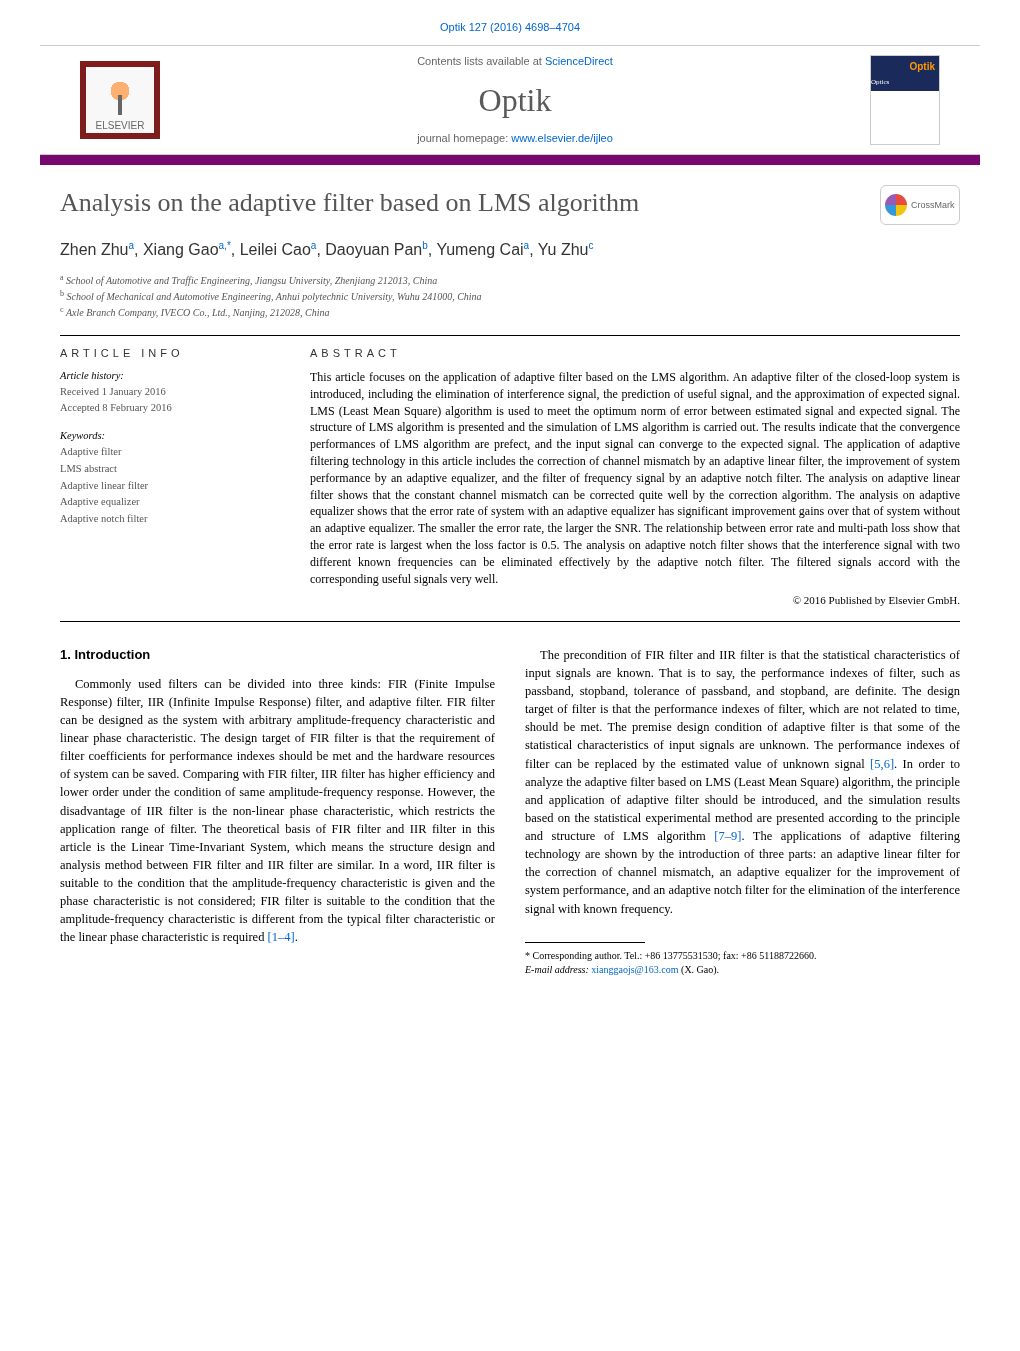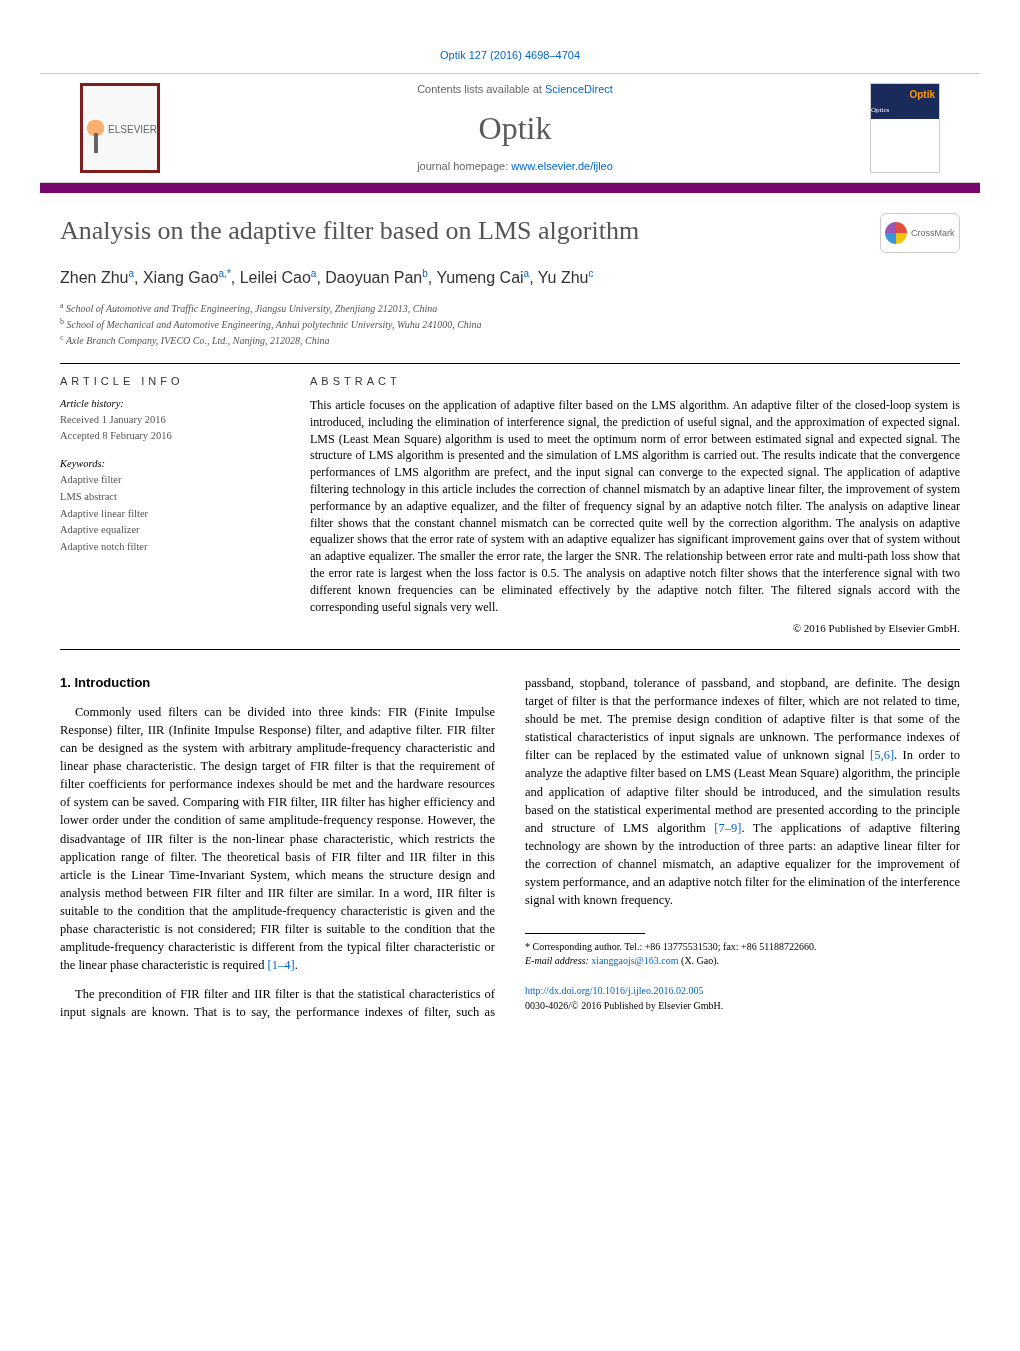--- a/index.html
+++ b/index.html
@@ -5,36 +5,36 @@
   * { margin: 0; padding: 0; box-sizing: border-box; }
   body {
     font-family: Georgia, 'Times New Roman', serif;
     background: #fff;
     width: 1020px;
     margin: 0 auto;
     color: #000;
     font-size: 13px;
     line-height: 1.4;
   }
-  .top-link { text-align: center; color: #0066cc; font-size: 11px; padding: 20px 0 10px; font-family: Arial, sans-serif; margin-top: 28px; }
+  .top-link { text-align: center; color: #0066cc; font-size: 11px; padding: 20px 0 10px; font-family: Arial, sans-serif; }
   .header-bar {
     display: flex;
     align-items: center;
     justify-content: space-between;
     border-top: 1px solid #ccc;
     border-bottom: 1px solid #ccc;
     padding: 8px 40px;
     margin: 0 40px;
     position: relative;
   }
   .elsevier-logo {
-    width: 80px; height: 90px;
-    border: 3px solid #7f1d1d;
+    width: 80px; height: 78px;
+    border: 6px solid #7f1d1d;
     background: #f8f8f8;
-    display: flex; flex-direction: row;
+    display: flex; flex-direction: column;
     align-items: center; justify-content: center;
     font-size: 8px; color: #999;
   }
   .elsevier-tree { width: 40px; height: 50px; background: radial-gradient(circle, #ffb070 30%, transparent 30%); position: relative; }
   .elsevier-tree::after { content:''; position:absolute; bottom:0; left:50%; width:4px; height:20px; background:#666; transform:translateX(-50%);}
   .elsevier-text { font-size: 10px; color: #666; margin-top: 4px; font-family: Arial, sans-serif;}
   .header-center { text-align: center; flex: 1; font-family: Arial, sans-serif;}
   .contents-line { font-size: 11px; color: #666; }
   .contents-line a { color: #0066cc; text-decoration: none; }
   .journal-name { font-size: 32px; color: #5a5a5a; font-weight: 300; margin: 8px 0; font-family: 'Times New Roman', serif;}
@@ -184,19 +184,15 @@
       <span>The precondition of FIR filter and IIR filter is that the statistical characteristics of input signals are known. That is to say, the performance indexes of filter, such as passband, stopband, tolerance of passband, and stopband, are definite. The design target of filter is that the performance indexes of filter, which are not related to time, should be met. The premise design condition of adaptive filter is that some of the statistical characteristics of input signals are unknown. The performance indexes of filter can be replaced by the estimated value of unknown signal </span><a>[5,6]</a><span>. In order to analyze the adaptive filter based on LMS (Least Mean Square) algorithm, the principle and application of adaptive filter should be introduced, and the simulation results based on the statistical experimental method are presented according to the principle and structure of LMS algorithm </span><a>[7–9]</a><span>. The applications of adaptive filtering technology are shown by the introduction of three parts: an adaptive linear filter for the correction of channel mismatch, an adaptive equalizer for the improvement of system performance, and an adaptive notch filter for the elimination of the interference signal with known frequency.</span>
     </p>
 
     <hr class="footnote-rule">
     <div class="footnotes">
       <div>* Corresponding author. Tel.: +86 13775531530; fax: +86 51188722660.</div>
       <div>
         <em><span>E-mail address: </span></em><a>xianggaojs@163.com</a><span> (X. Gao).</span>
       </div>
     </div>
-    <div class="doi-block">
-      <a>http://dx.doi.org/10.1016/j.ijleo.2016.02.005</a>
-      <div>0030-4026/© 2016 Published by Elsevier GmbH.</div>
-    </div>
   </div>
 
 </div>
 
 </body></html>

